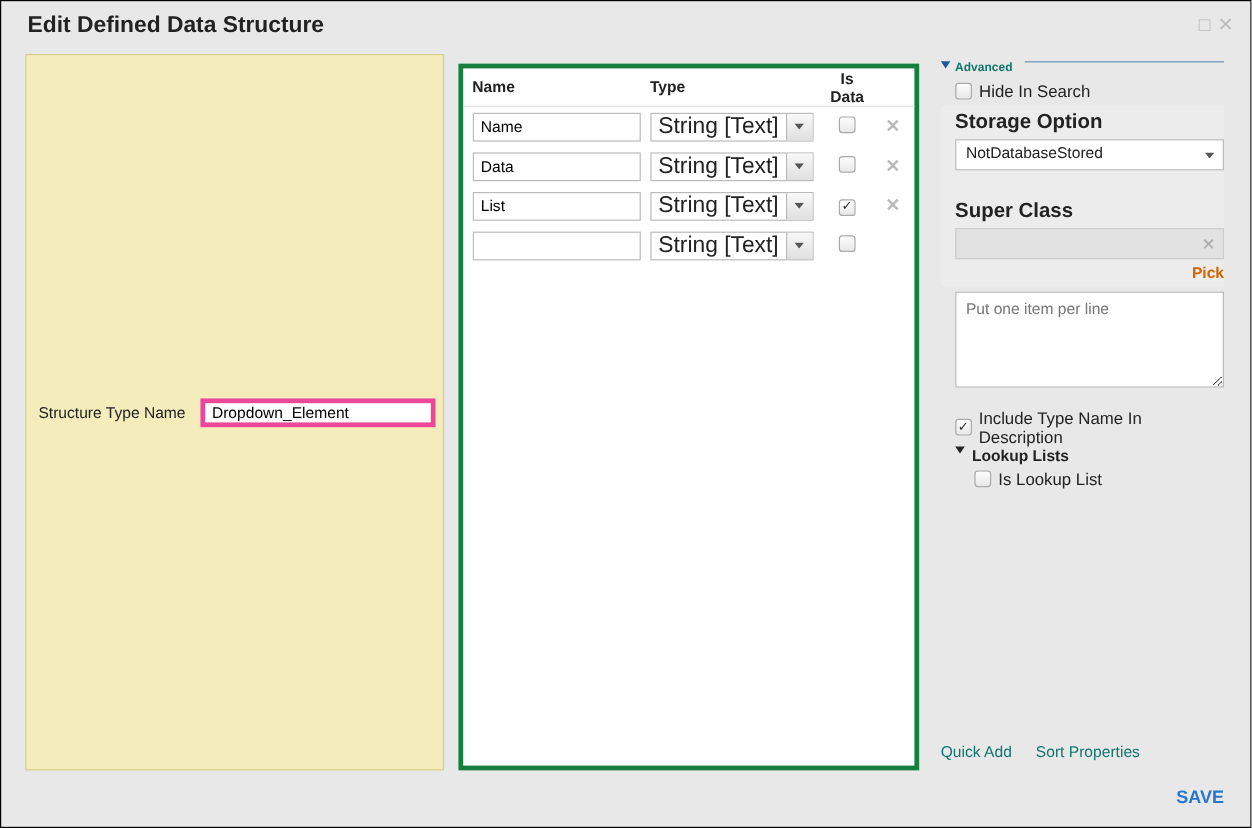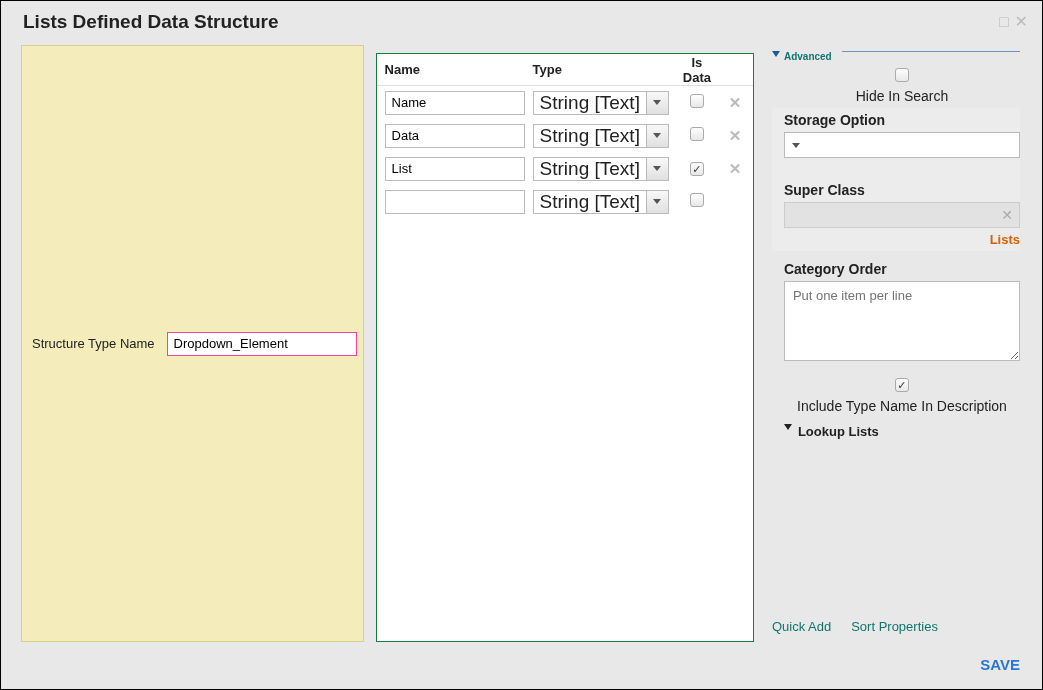--- a/index.html
+++ b/index.html
@@ -61,29 +61,29 @@
     gap: 12px;
     margin-left: 12px;
   }
   .stn-row label {
     font-size: 13px;
     white-space: nowrap;
   }
   .stn-row input[type="text"] {
     flex: 1;
     height: 24px;
-    border: 1px solid #ec4899;
+    border: 4px solid #ec4899;
     padding: 2px 6px;
     font-size: 13px;
     background: #fff;
   }
   .grid-wrap {
     margin-top: 8px;
     background: #fff;
-    border: 1px solid #15803d;
+    border: 4px solid #15803d;
     margin-left: 12px;
     flex: 1;
     display: flex;
     flex-direction: column;
     overflow: hidden;
   }
   .grid-header, .grid-row {
     display: flex;
     align-items: center;
     padding: 4px 8px;
@@ -187,25 +187,24 @@
   }
   .right-inner {
     padding-left: 12px;
   }
   .chk-row {
     display: flex;
     align-items: center;
     gap: 6px;
     margin-top: 4px;
     font-size: 14px;
-    flex-direction: column;
   }
   .field-label {
     font-weight: bold;
-    font-size: 14px;
+    font-size: 17px;
     margin-top: 10px;
   }
   .bg-light {
     background: #ececec;
   }
   .right-combo {
     display: flex;
     height: 26px;
     border: 1px solid #bbb;
     background: #fff;
@@ -255,21 +254,20 @@
     font-size: 13px;
     font-family: inherit;
     resize: both;
     color: #999;
   }
   .sub-section-head {
     display: flex;
     gap: 6px;
     font-weight: bold;
     font-size: 13px;
-    margin-top: 10px;
   }
   .sub-section-head .tri2 {
     width: 0; height: 0;
     border-left: 4px solid transparent;
     border-right: 4px solid transparent;
     border-top: 6px solid #222;
   }
   .bottom-links {
     margin-top: auto;
     display: flex;
@@ -292,21 +290,21 @@
     font-size: 15px;
     cursor: pointer;
   }
 </style>
 </head>
 <body>
 
 <div class="window">
 
   <div class="titlebar">
-    <h1>Lists Defined Data Structure</h1>
+    <h1>Edit Defined Data Structure</h1>
     <div class="window-btns">
       <span title="Maximize">□</span>
       <span title="Close">✕</span>
     </div>
   </div>
 
   <div class="content">
 
     <div class="left-panel">
 
@@ -401,50 +399,54 @@
       <div class="right-inner">
         <div class="chk-row">
           <span class="chk"></span>
           <span>Hide In Search</span>
         </div>
       </div>
 
       <div class="bg-light" style="padding:4px 0 4px 12px; margin-top:4px;">
         <div class="field-label" style="margin-top:0">Storage Option</div>
         <div class="right-combo">
+          <div class="combo-txt">NotDatabaseStored</div>
           <div class="combo-btn">
               <svg viewBox="0 0 8 5">
                 <path d="M0 0l4 5 4-5z"></path>
               </svg>
             </div>
         </div>
       </div>
 
       <div class="bg-light" style="padding:4px 0 4px 12px;">
         <div class="field-label" style="margin-top:16px">Super Class</div>
         <div class="super-input-wrap">
           <span class="txt"></span>
           <span class="clr">✕</span>
         </div>
-        <div class="pick-link">Lists</div>
+        <div class="pick-link">Pick</div>
       </div>
 
       <div style="padding-left:12px;">
-        <div class="field-label">Category Order</div>
         <textarea class="cat-textarea" placeholder="Put one item per line" style=""></textarea>
 
         <div class="chk-row" style="margin-top:14px; font-size:14px;">
           <span class="chk checked"></span>
           <span>Include Type Name In Description</span>
         </div>
 
         <div class="sub-section-head">
           <span class="tri2"></span>
           <span>Lookup Lists</span>
         </div>
+        <div class="chk-row" style="padding-left:16px; font-size:14px;">
+          <span class="chk"></span>
+          <span>Is Lookup List</span>
+        </div>
       </div>
 
       <div class="bottom-links">
         <span>Quick Add</span>
         <span>Sort Properties</span>
       </div>
 
     </div>
   </div>
 

